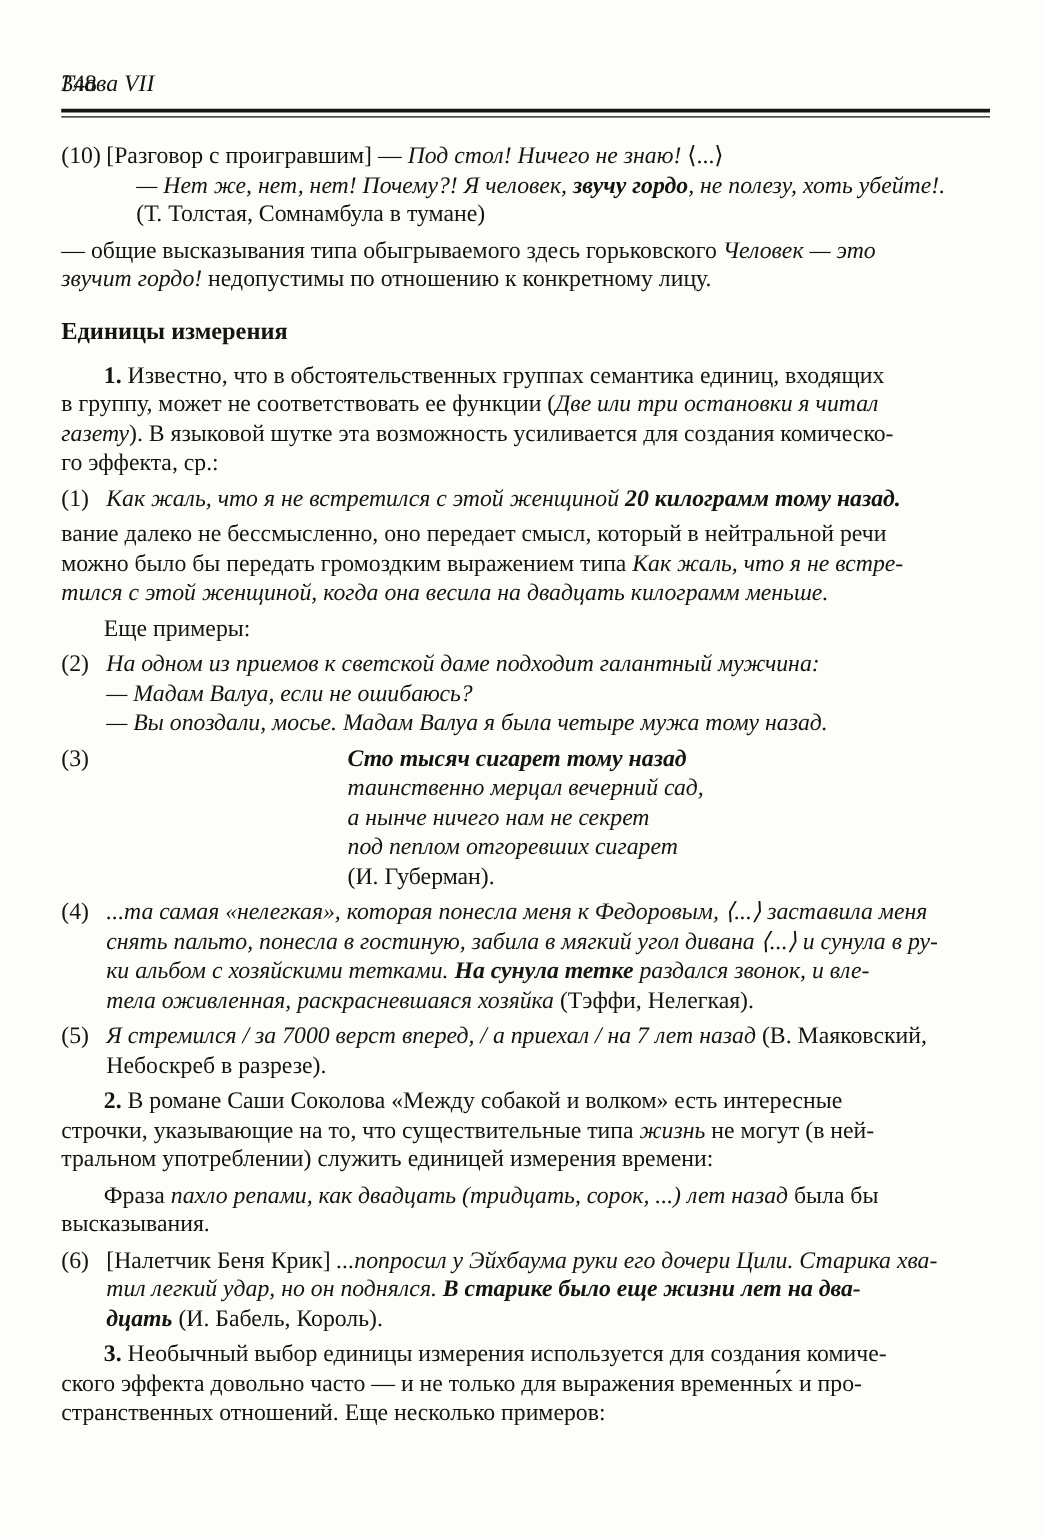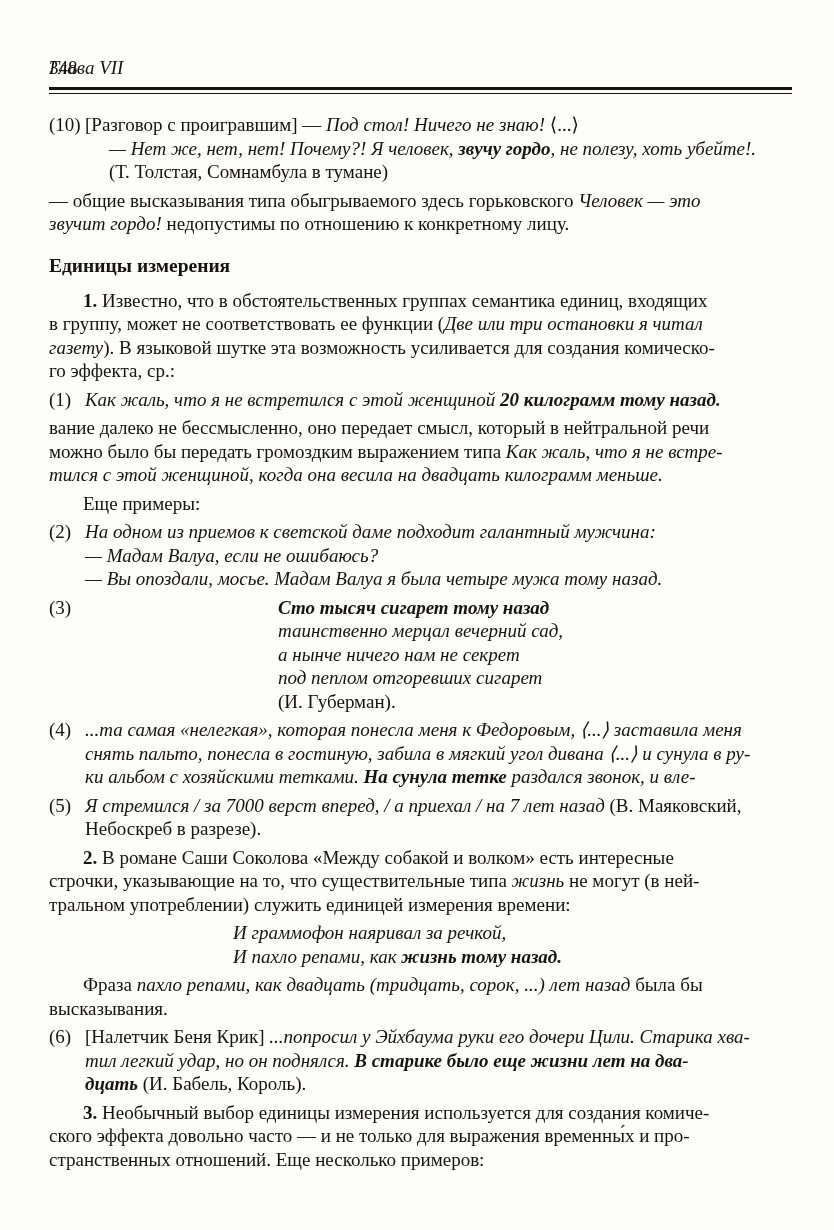--- a/index.html
+++ b/index.html
@@ -113,41 +113,38 @@
       </div>
     </div>
   </div>
 
   <div class="ex">
     <span class="num">(4)</span>
     <div class="exbody">
       <div class="ln"><span class="it">...та самая «нелегкая», которая понесла меня к Федоровым, ⟨...⟩ заставила меня</span></div>
       <div class="ln"><span class="it">снять пальто, понесла в гостиную, забила в мягкий угол дивана ⟨...⟩ и сунула в ру-</span></div>
       <div class="ln"><span class="it">ки альбом с хозяйскими тетками. </span><span class="it bd">На сунула тетке</span><span class="it"> раздался звонок, и вле-</span></div>
+      <div class="ln"><span class="it">тела оживленная, раскрасневшаяся хозяйка </span><span>(Тэффи, Нелегкая).</span></div>
     </div>
   </div>
 
   <div class="ex">
     <span class="num">(5)</span>
     <div class="exbody">
       <div class="ln"><span class="it">Я стремился / за 7000 верст вперед, / а приехал / на 7 лет назад </span><span>(В. Маяковский,</span></div>
       <div class="ln"><span>Небоскреб в разрезе).</span></div>
     </div>
   </div>
 
   <div class="para">
     <div class="ln fi"><span class="bd">2.</span><span> В романе Саши Соколова «Между собакой и волком» есть интересные</span></div>
     <div class="ln"><span>строчки, указывающие на то, что существительные типа </span><span class="it">жизнь</span><span> не могут (в ней-</span></div>
     <div class="ln"><span>тральном употреблении) служить единицей измерения времени:</span></div>
   </div>
 
-  <div class="verse2">
-    <div class="ln"><span class="it">И граммофон наяривал за речкой,</span></div>
-    <div class="ln"><span class="it">И пахло репами, как </span><span class="it bd">жизнь тому назад.</span></div>
-  </div>
 
   <div class="para">
     <div class="ln fi"><span>Фраза </span><span class="it">пахло репами, как двадцать (тридцать, сорок, ...) лет назад</span><span> была бы</span></div>
     <div class="ln"><span>высказывания.</span></div>
   </div>
 
   <div class="ex">
     <span class="num">(6)</span>
     <div class="exbody">
       <div class="ln"><span>[Налетчик Беня Крик] </span><span class="it">...попросил у Эйхбаума руки его дочери Цили. Старика хва-</span></div>

